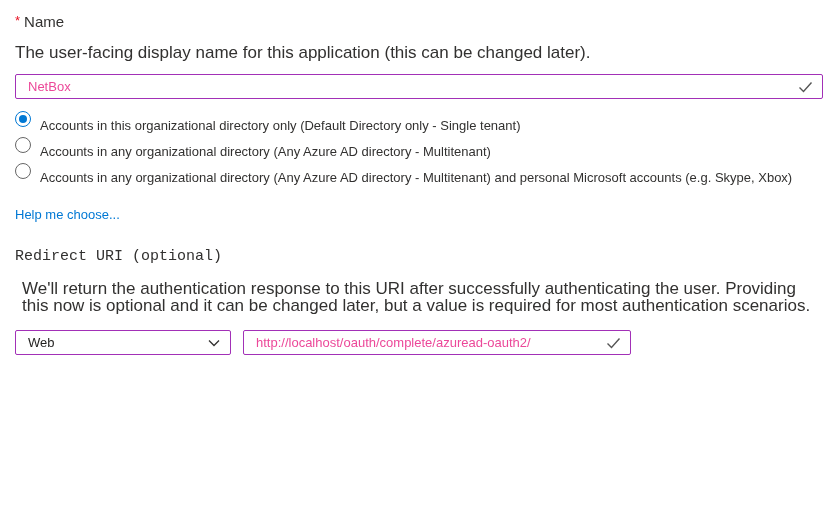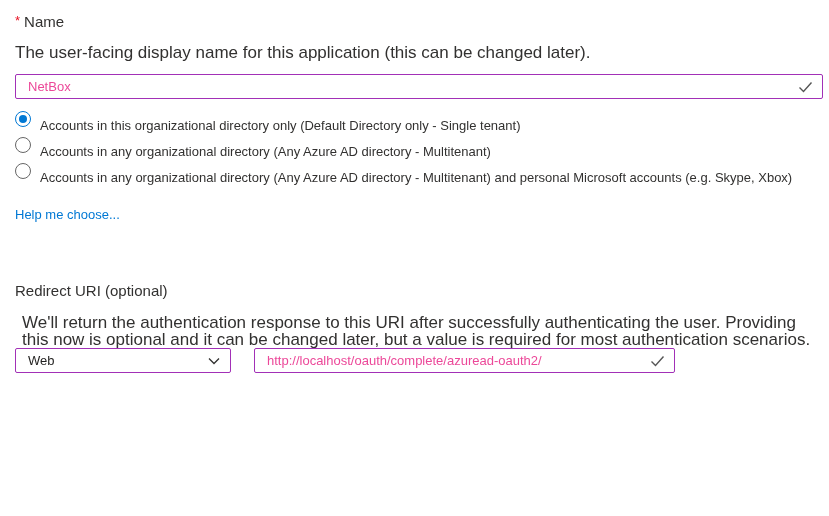--- a/index.html
+++ b/index.html
@@ -92,41 +92,42 @@
     display: inline-block;
     margin-top: 17px;
     font-size: 13px;
     line-height: 17px;
     color: #0078d4;
     text-decoration: none;
     cursor: pointer;
   }
 
   
-  .redirect-heading { margin-top: 58px; }
+  .redirect-heading { margin-top: 24px; font-family: Liberation Mono, monospace; }
   .redirect-desc { margin-top: 13px; max-width: 802px; margin-left: 7px; }
   .uri-row {
+    margin-top: 16px;
     display: flex;
-    gap: 23px;
+    gap: 12px;
   }
   .combobox {
     width: 216px;
     height: 25px;
     border: 1px solid #a230b7;
     border-radius: 2px;
     display: flex;
     align-items: center;
     justify-content: space-between;
     padding: 0 10px 0 12px;
     font-size: 13px;
     color: #201f1e;
     background: #fff;
     cursor: pointer;
   }
-  .uri-box { width: 421px; margin-top: 0; }
+  .uri-box { width: 388px; margin-top: 0; }
 </style>
 </head>
 <body>
 
 <div class="page">
 
   
   <div class="section-heading"><span class="required-marker">*</span><span>Name</span></div>
 
   <div class="body-text name-desc">The user-facing display name for this application (this can be changed later).</div>

